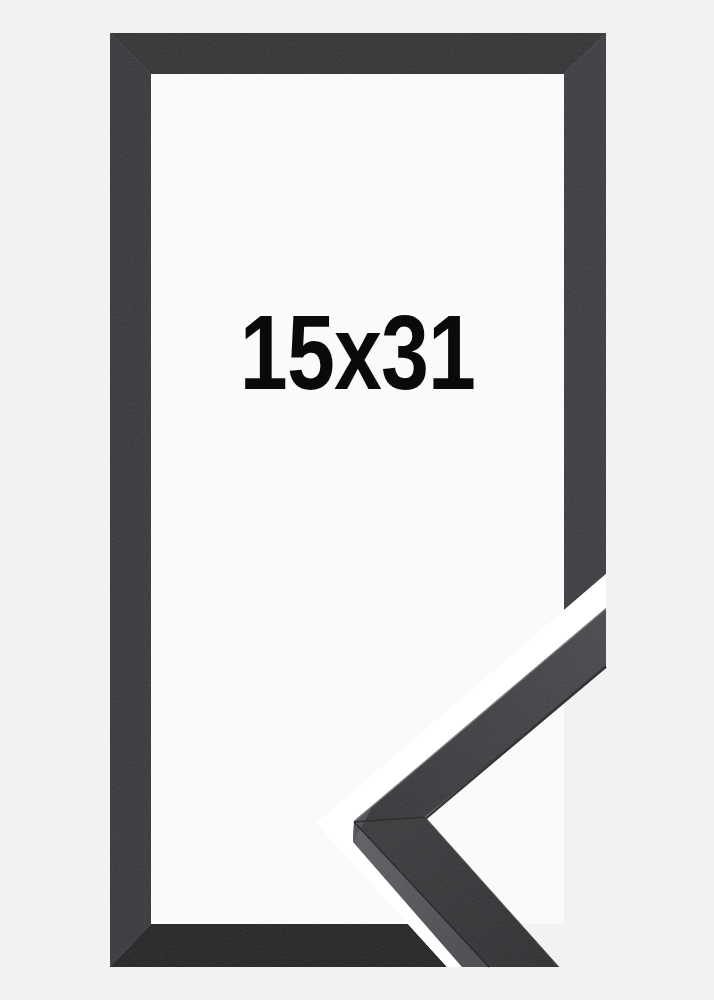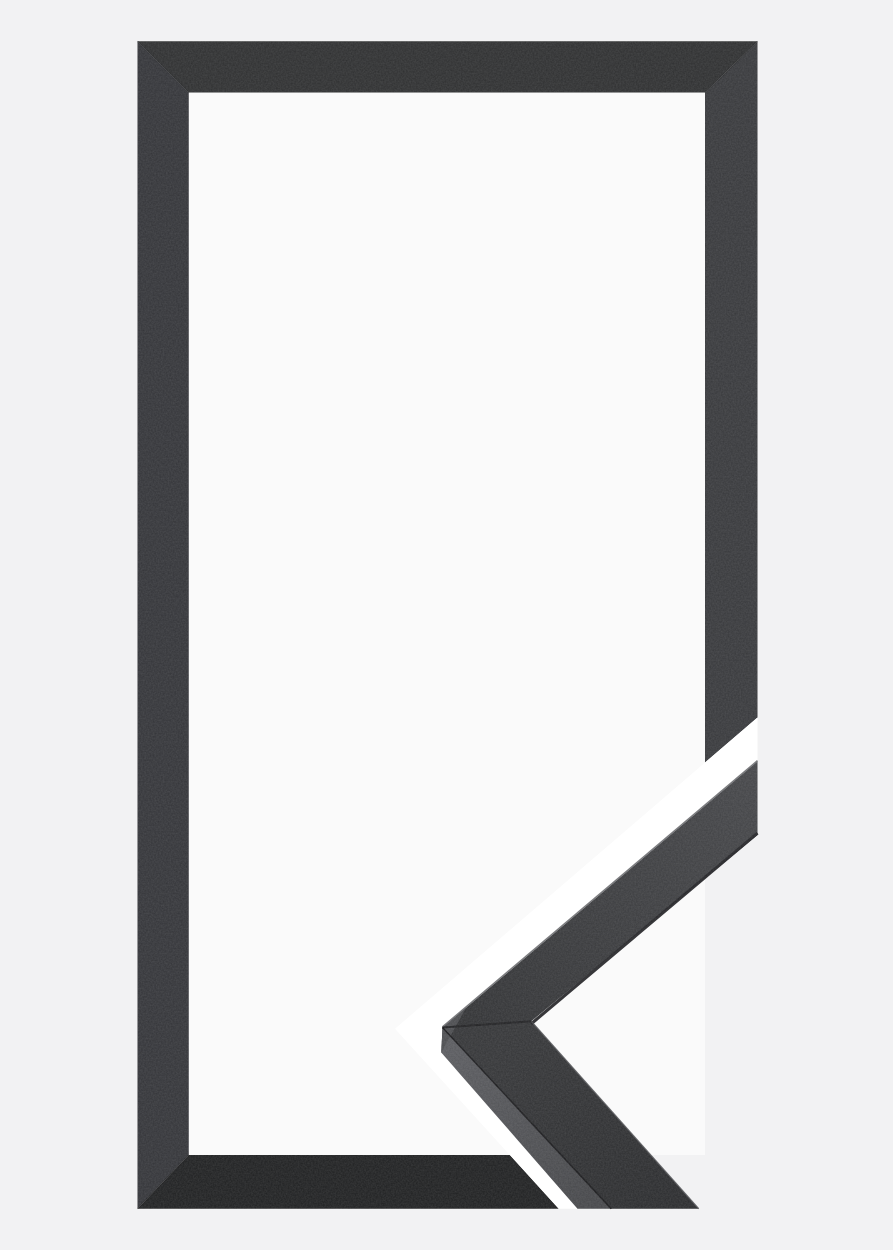--- a/index.html
+++ b/index.html
@@ -82,14 +82,17 @@
         <polygon points="354,822 425,817 559,967 489,967" fill="#000"></polygon>
         <polygon points="354,822 489,967 462,967 353,842" fill="#000"></polygon>
         <polygon points="110,33 606,33 564,74 151,74" fill="#000"></polygon>
         <polygon points="110,33 151,74 151,924 110,967" fill="#000"></polygon>
         <polygon points="606,33 606,574 564,610 564,74" fill="#000"></polygon>
         <polygon points="110,967 151,924 408,924 447,967" fill="#000"></polygon>
       </g>
     </g>
   </svg>
 
+  <div class="size-label">
+    <span class="squeeze">15x31</span>
+  </div>
 
 </div>
 
 </body></html>

